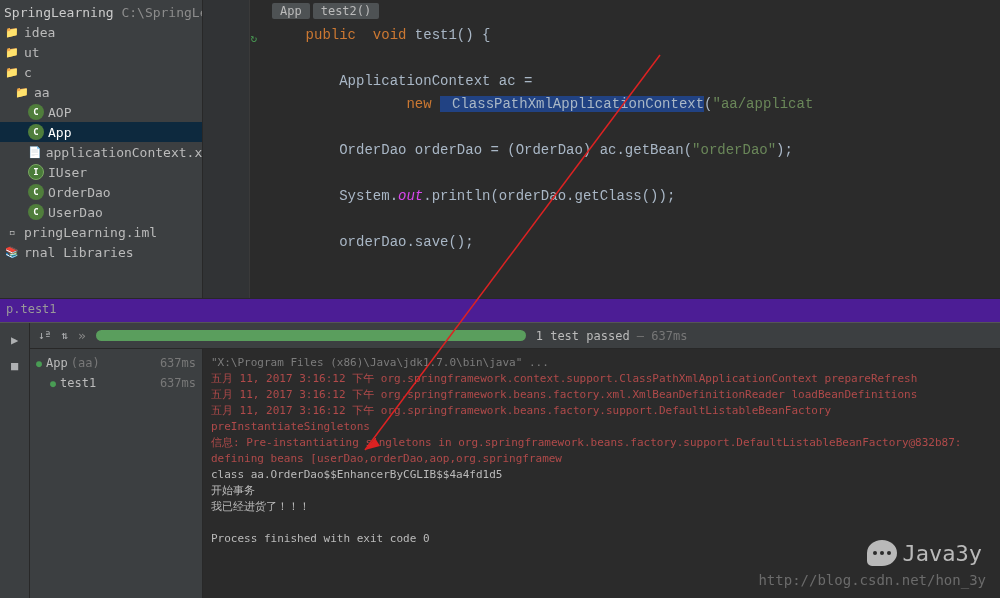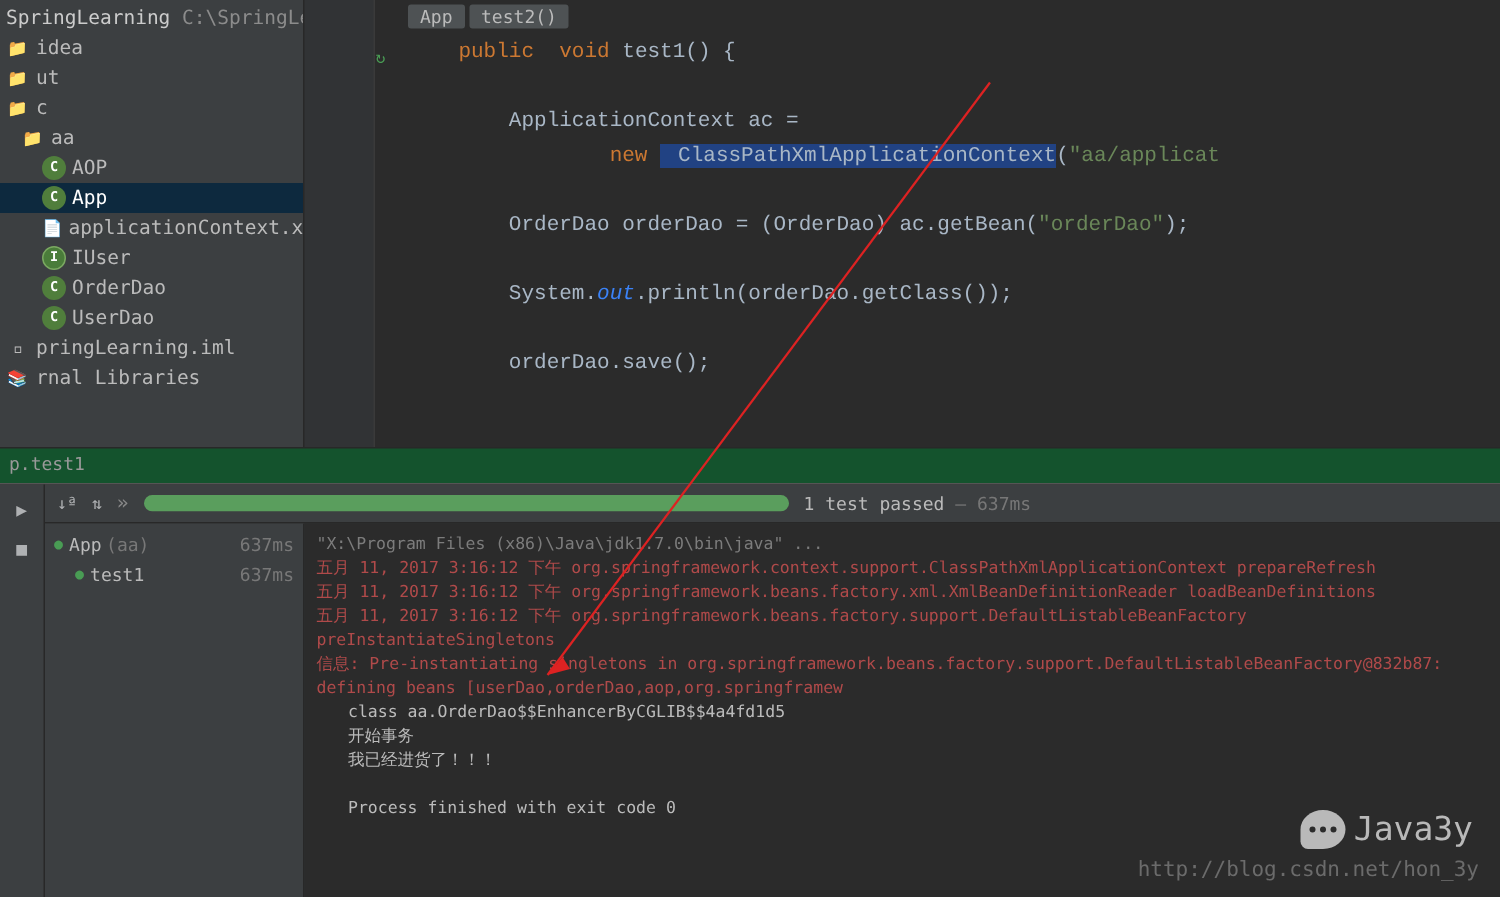--- a/index.html
+++ b/index.html
@@ -84,27 +84,27 @@
 .code {
   padding-top: 24px;
   padding-left: 22px;
   font-family: Consolas, "Courier New", monospace;
   font-size: 14px;
   line-height: 23px;
   white-space: pre;
 }
 .kw { color: #cc7832; }
 .str { color: #6a8759; }
-.field { color: #3b82f6; font-style: italic; }
+.field { color: #d946ef; font-style: italic; }
 .hl { background: #214283; padding-left: 12px; }
 .braces { color: #a9b7c6; }
 
 .test-bar {
   height: 24px;
-  background: #14532d;
+  background: #4c1d95;
   border-top: 1px solid #282828;
   padding: 3px 6px;
   color: #999;
   font-size: 12px;
 }
 .run-panel {
   display: flex;
   background: #2b2b2b;
   border-top: 1px solid #555;
   height: 276px;
@@ -158,21 +158,21 @@
   padding: 6px 8px;
   font-family: "SimSun", Consolas, monospace;
   font-size: 11px;
   line-height: 16px;
   color: #bbbbbb;
   overflow: hidden;
   position: relative;
 }
 .console .cmd { color: #7c7c7c; }
 .console .red { color: #b04a4a; }
-.console .out { color: #bbbbbb; margin-left: 21px; }
+.console .out { color: #bbbbbb; }
 .red-arrow {
   position: absolute;
   pointer-events: none;
   z-index: 10;
 }
 .watermark-logo {
   position: absolute;
   right: 18px;
   bottom: 32px;
   display: flex;

